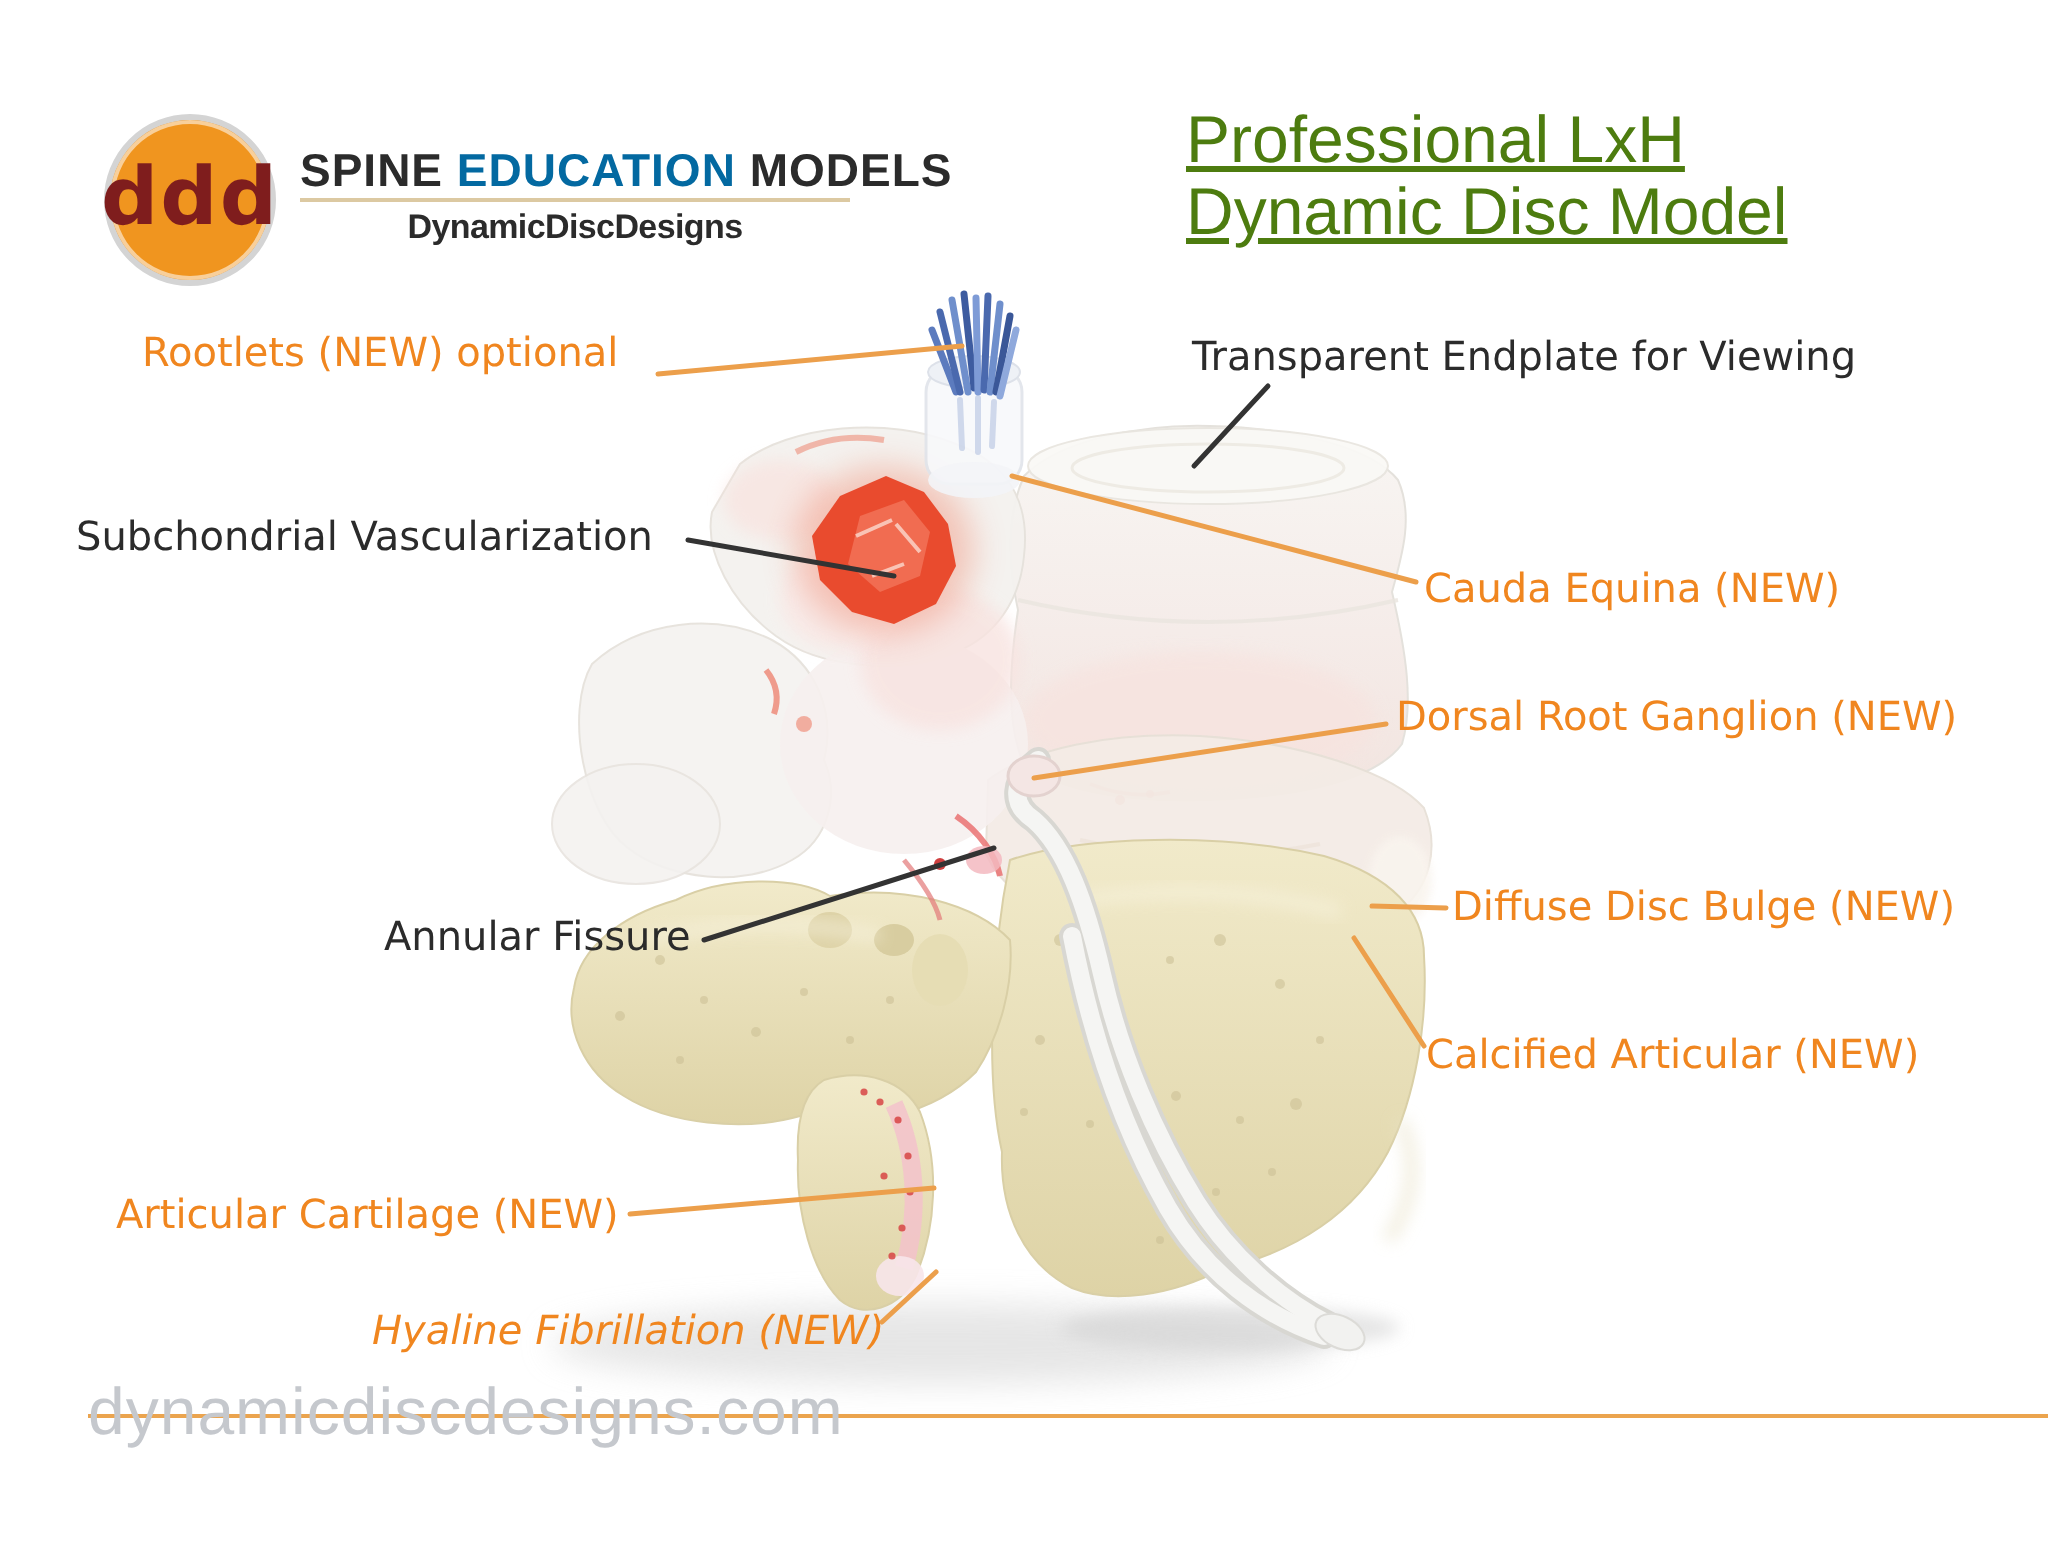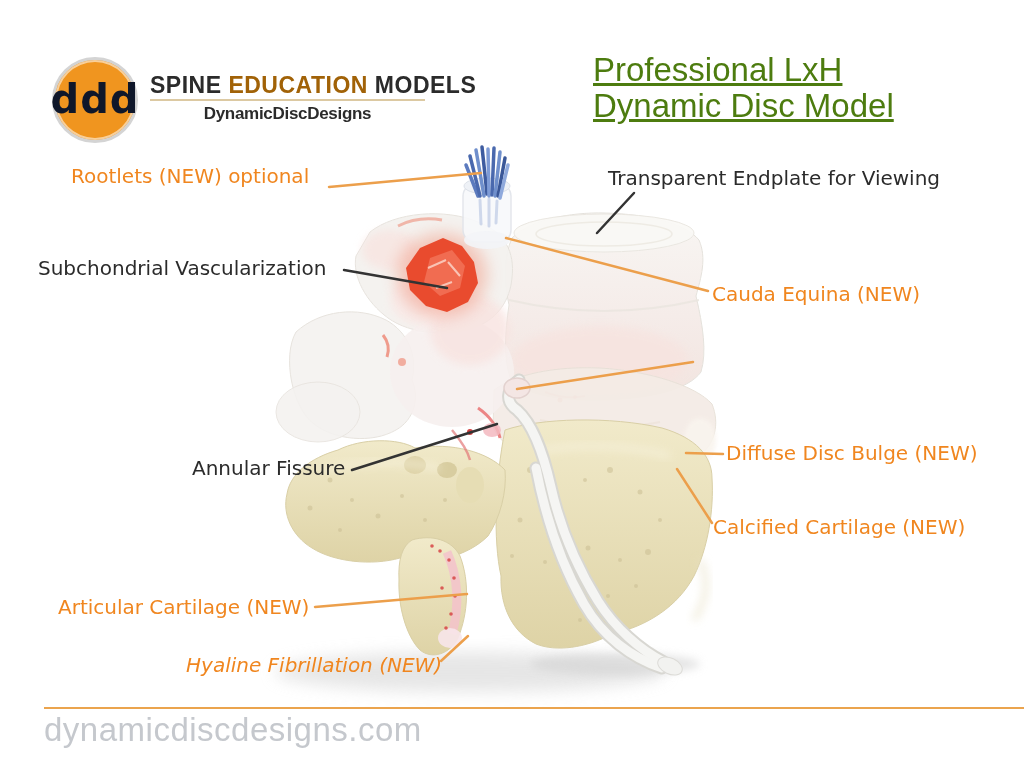--- a/index.html
+++ b/index.html
@@ -9,29 +9,29 @@
     background:#ffffff; font-family:"Liberation Sans", sans-serif;
   }
   
   .logo-circle {
     position:absolute; left:52px; top:57px; width:86px; height:86px;
     border-radius:50%; background:#F0951F; border:3px solid #D4D4D4;
     box-shadow: inset 0 0 0 2px rgba(255,255,255,.55);
     display:flex; align-items:center; justify-content:center;
   }
   .logo-circle span {
-    color:#0f172a; font-family:"DejaVu Sans", sans-serif;
+    color:#7f1d1d; font-family:"DejaVu Sans", sans-serif;
     font-size:40px; font-weight:700; letter-spacing:1px; margin-top:-2px;
   }
   .brand-line {
     position:absolute; left:150px; top:72px; width:276px;
     font-size:23px; font-weight:700; letter-spacing:.5px; color:#2B2B2B;
     white-space:nowrap;
   }
-  .brand-line .orange { color:#a16207; }
+  .brand-line .orange { color:#0369a1; }
   .brand-rule {
     position:absolute; left:150px; top:99px; width:275px; height:2px;
     background:#DCC9A2;
   }
   .brand-tagline {
     position:absolute; left:150px; top:104px; width:275px;
     text-align:center; font-size:17px; font-weight:700; letter-spacing:-0.3px;
     color:#2B2B2B;
   }
   
@@ -40,36 +40,36 @@
     font-size:33px; line-height:36px; font-weight:400; letter-spacing:0;text-decoration:underline;
   }
   
   .label {
     position:absolute; white-space:nowrap;
     font-family:"DejaVu Sans", sans-serif; font-size:20px; font-weight:400;
   }
   .label.orange { color:#F0861F; }
   .label.dark   { color:#2B2B2B; }
   .lbl-rootlets     { left:71px;  top:164px; }
-  .lbl-endplate     { left:596px; top:166px;margin-left:12px; }
+  .lbl-endplate     { left:596px; top:166px; }
   .lbl-subchondrial { left:38px;  top:256px;text-align:right; }
   .lbl-cauda        { left:712px; top:282px; }
   .lbl-drg          { left:698px; top:346px; }
   .lbl-annular      { left:192px; top:456px; }
   .lbl-bulge        { left:726px; top:441px; }
   .lbl-calcified    { left:713px; top:515px; }
   .lbl-articular    { left:58px;  top:595px; }
   .lbl-hyaline      { left:186px; top:653px;font-style:italic; }
   
   .footer-rule {
     position:absolute; left:44px; top:707px; width:980px; height:2px;
     background:#EBA44E;
   }
   .footer-url {
-    position:absolute; left:44px; top:711px;
+    position:absolute; left:44px; top:687px;
     font-size:33px; font-weight:400; letter-spacing:.5px; color:#C5C8CD;
   }
   .model-svg { position:absolute; left:0; top:0; }
 </style>
 </head>
 <body>
 
 <div class="stage">
 
   <svg class="model-svg" width="1024" height="771" viewBox="0 0 1024 771">
@@ -279,22 +279,23 @@
 
   <div class="title">
     <div>Professional LxH</div>
     <div>Dynamic Disc Model</div>
   </div>
 
   <div class="label orange lbl-rootlets">Rootlets (NEW) optional</div>
   <div class="label dark lbl-endplate">Transparent Endplate for Viewing</div>
   <div class="label dark lbl-subchondrial">Subchondrial Vascularization</div>
   <div class="label orange lbl-cauda">Cauda Equina (NEW)</div>
+  <div class="label orange lbl-drg">Dorsal Root Ganglion (NEW)</div>
   <div class="label orange lbl-bulge">Diffuse Disc Bulge (NEW)</div>
   <div class="label dark lbl-annular">Annular Fissure</div>
-  <div class="label orange lbl-calcified">Calcified Cartilage (NEW)</div>
+  <div class="label orange lbl-calcified">Calcified Articular (NEW)</div>
   <div class="label orange lbl-articular">Articular Cartilage (NEW)</div>
   <div class="label orange lbl-hyaline">Hyaline Fibrillation (NEW)</div>
 
   <div class="footer-rule"></div>
   <div class="footer-url">dynamicdiscdesigns.com</div>
 
 </div>
 
 </body></html>

